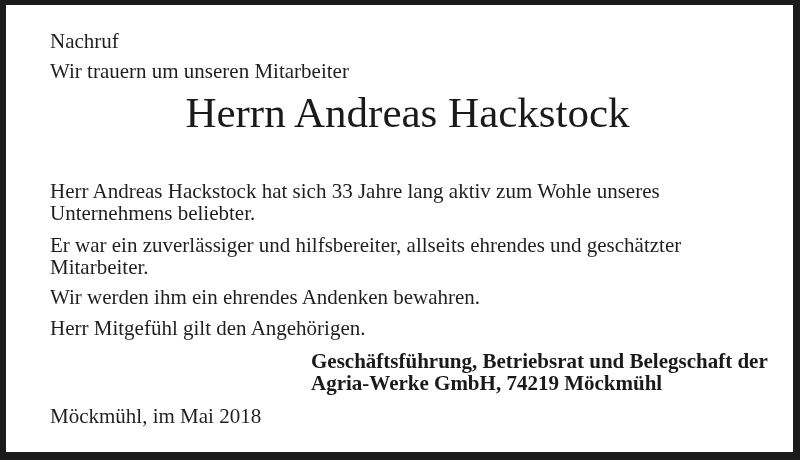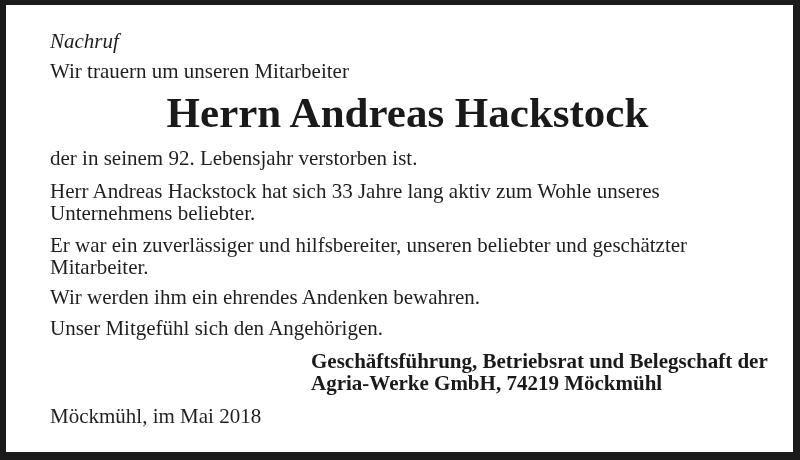--- a/index.html
+++ b/index.html
@@ -28,31 +28,31 @@
   .bar-bottom { left: 0; top: 452px; width: 800px; height: 8px; }
 
   .txt {
     position: absolute;
     left: 50px;
     font-size: 21px;
     line-height: 22px;
     white-space: nowrap;
     color: #1f1f1f;
   }
-  .kicker   { top: 30px; font-style: italic; }
+  .kicker   { top: 30px; }
   .intro    { top: 60px; }
   .headline {
     position: absolute;
     left: 22px;
     right: 7px;
     top: 91px;
     text-align: center;
     font-size: 43px;
     line-height: 44px;
-    font-weight: 700;
+    font-weight: 400;
     color: #1a1a1a;
     white-space: nowrap;
   }
   .p1 { top: 147px; }
   .p2 { top: 180px; }
   .p3 { top: 234px; }
   .p4 { top: 286px; }
   .p5 { top: 317px; }
   .signature {
     left: 283px;
@@ -72,40 +72,37 @@
   <div class="bar bar-left"></div>
   <div class="bar bar-right"></div>
   <div class="bar bar-bottom"></div>
 
   <div class="txt kicker">Nachruf</div>
 
   <div class="txt intro">Wir trauern um unseren Mitarbeiter</div>
 
   <div class="headline">Herrn Andreas Hackstock</div>
 
-  <div class="txt p1">
-    <div>der in seinem 92. Lebensjahr verstorben ist.</div>
-  </div>
 
   <div class="txt p2">
     <div>Herr Andreas Hackstock hat sich 33 Jahre lang aktiv zum Wohle unseres</div>
     <div>Unternehmens beliebter.</div>
   </div>
 
   <div class="txt p3">
-    <div>Er war ein zuverlässiger und hilfsbereiter, unseren beliebter und geschätzter</div>
+    <div>Er war ein zuverlässiger und hilfsbereiter, allseits ehrendes und geschätzter</div>
     <div>Mitarbeiter.</div>
   </div>
 
   <div class="txt p4">
     <div>Wir werden ihm ein ehrendes Andenken bewahren.</div>
   </div>
 
   <div class="txt p5">
-    <div>Unser Mitgefühl sich den Angehörigen.</div>
+    <div>Herr Mitgefühl gilt den Angehörigen.</div>
   </div>
 
   <div class="txt signature">
     <div>Geschäftsführung, Betriebsrat und Belegschaft der</div>
     <div>Agria-Werke GmbH, 74219 Möckmühl</div>
   </div>
 
   <div class="txt dateline">Möckmühl, im Mai 2018</div>
 
 </div>

